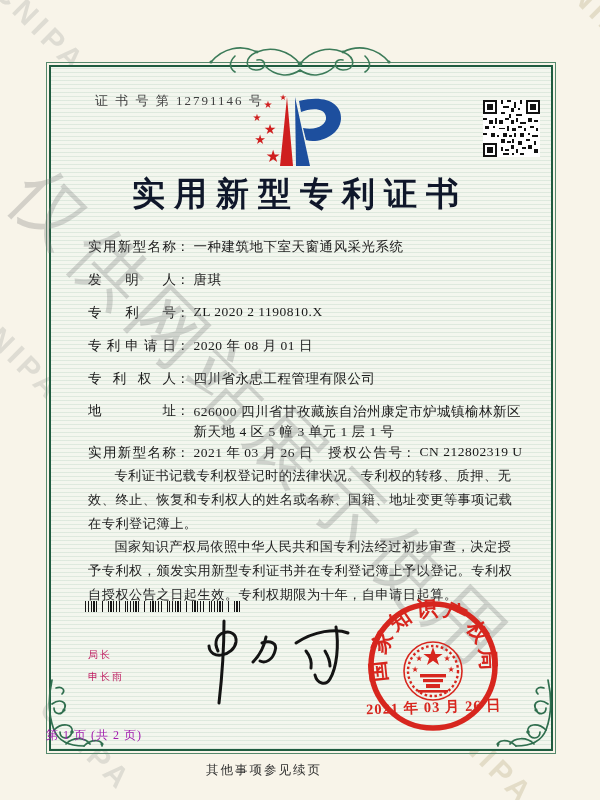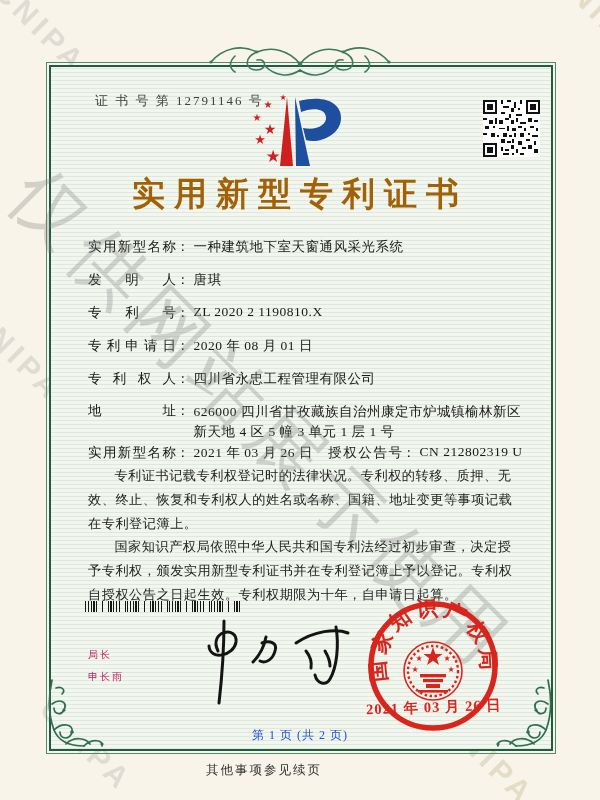--- a/index.html
+++ b/index.html
@@ -23,21 +23,21 @@
         background-image:repeating-linear-gradient(0deg,rgba(110,165,135,0.16) 0px,
           rgba(110,165,135,0.16) 1px,transparent 1px,transparent 4px);}
   .ornament-top{position:absolute;left:205px;top:40px;z-index:3;}
   .ornament-corner{position:absolute;z-index:3;}
   
   .cert-no{position:absolute;left:95px;top:92px;z-index:4;font-size:13px;color:#3f3f3f;
         letter-spacing:2px;}
   .logo{position:absolute;left:252px;top:92px;z-index:4;}
   .qr{position:absolute;left:483px;top:100px;z-index:4;}
   .title{position:absolute;left:46px;top:172px;width:508px;text-align:center;z-index:4;
-        font-size:33px;font-weight:700;letter-spacing:9px;color:#a16207;}
+        font-size:33px;font-weight:700;letter-spacing:9px;color:#0f172a;}
   
   .fields{position:absolute;left:88px;top:0;width:445px;z-index:4;font-size:13.5px;}
   .frow{position:absolute;left:0;white-space:nowrap;}
   .flabel{display:inline-block;width:88px;text-align:justify;text-align-last:justify;
         vertical-align:top;}
   .fcolon{display:inline-block;vertical-align:top;margin-right:4px;}
   .fvalue{display:inline-block;vertical-align:top;letter-spacing:0.5px;}
   .addr .fvalue{width:338px;white-space:normal;line-height:1.45;}
   .pair2{position:absolute;left:228px;top:0;}
   
@@ -51,22 +51,22 @@
           transparent 3.7px,transparent 6.2px,#161616 6.2px,#161616 7px,
           transparent 7px,transparent 8.4px);}
   .officer{position:absolute;left:88px;top:648px;z-index:4;
         font-family:"Liberation Sans","DejaVu Sans",sans-serif;font-size:10px;color:#be185d;}
   .officer div{margin-bottom:8px;letter-spacing:2px;}
   .signature{position:absolute;left:178px;top:615px;z-index:5;}
   .seal{position:absolute;left:362px;top:595px;z-index:7;}
   .seal-date{position:absolute;left:366px;top:698px;z-index:8;color:#d7261e;
         font-size:14.5px;font-weight:bold;letter-spacing:1px;transform:rotate(-2deg);
         white-space:nowrap;}
-  .pagination{position:absolute;left:46px;top:727px;width:508px;text-align:center;z-index:4;
-        font-size:12px;color:#1d4ed8;letter-spacing:1px;}
+  .pagination{position:absolute;left:46px;top:727px;width:508px;text-align:left;z-index:4;
+        font-size:12px;color:#a21caf;letter-spacing:1px;}
   .footer-note{position:absolute;left:0;top:762px;width:528px;text-align:center;z-index:4;
         font-size:12.5px;color:#2f2f2f;letter-spacing:2px;}
 </style>
 </head>
 <body>
 
 <div class="page">
 
   <div class="wm-brand grayish" style="left:-18px;top:10px;">CNIPA</div>
   <div class="wm-brand" style="left:540px;top:-6px;">CNIPA</div>

